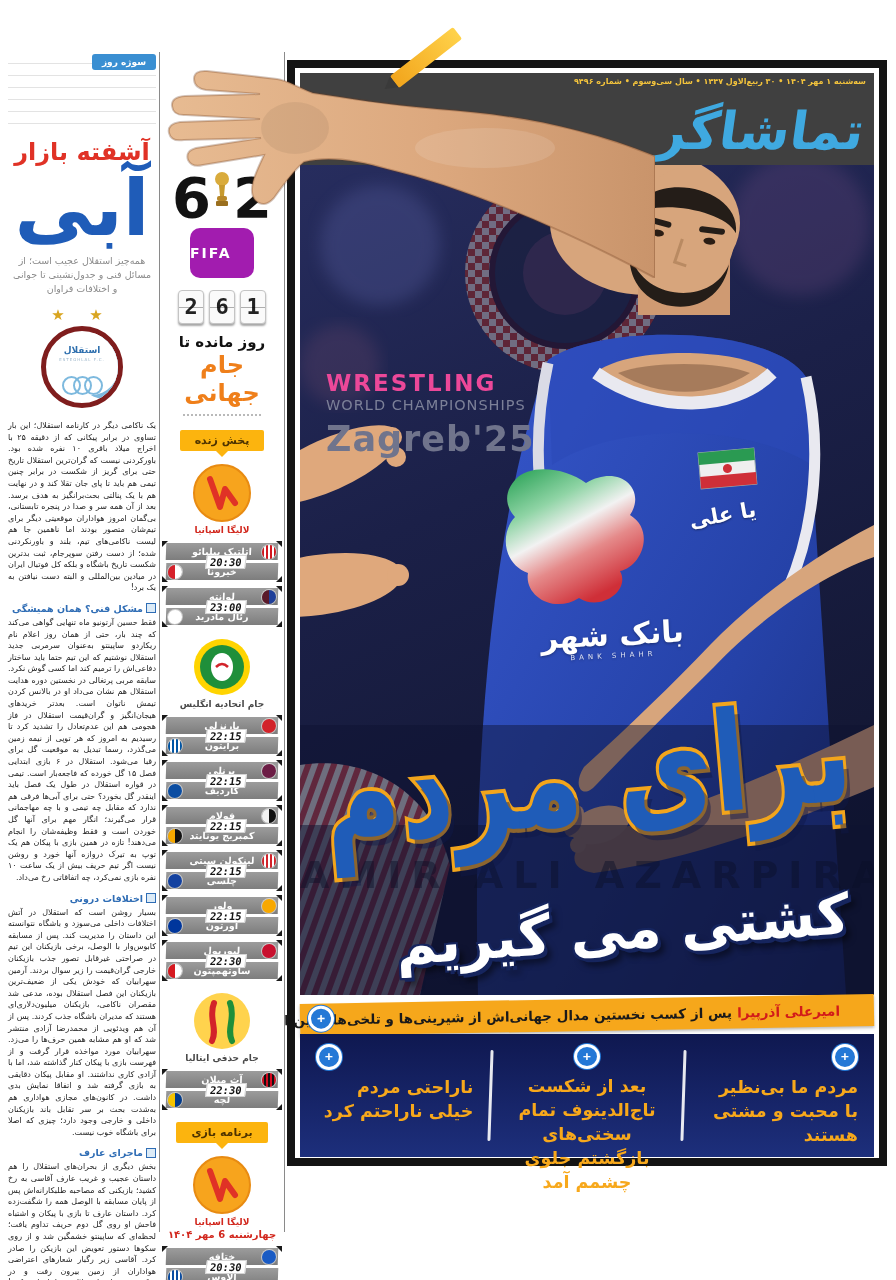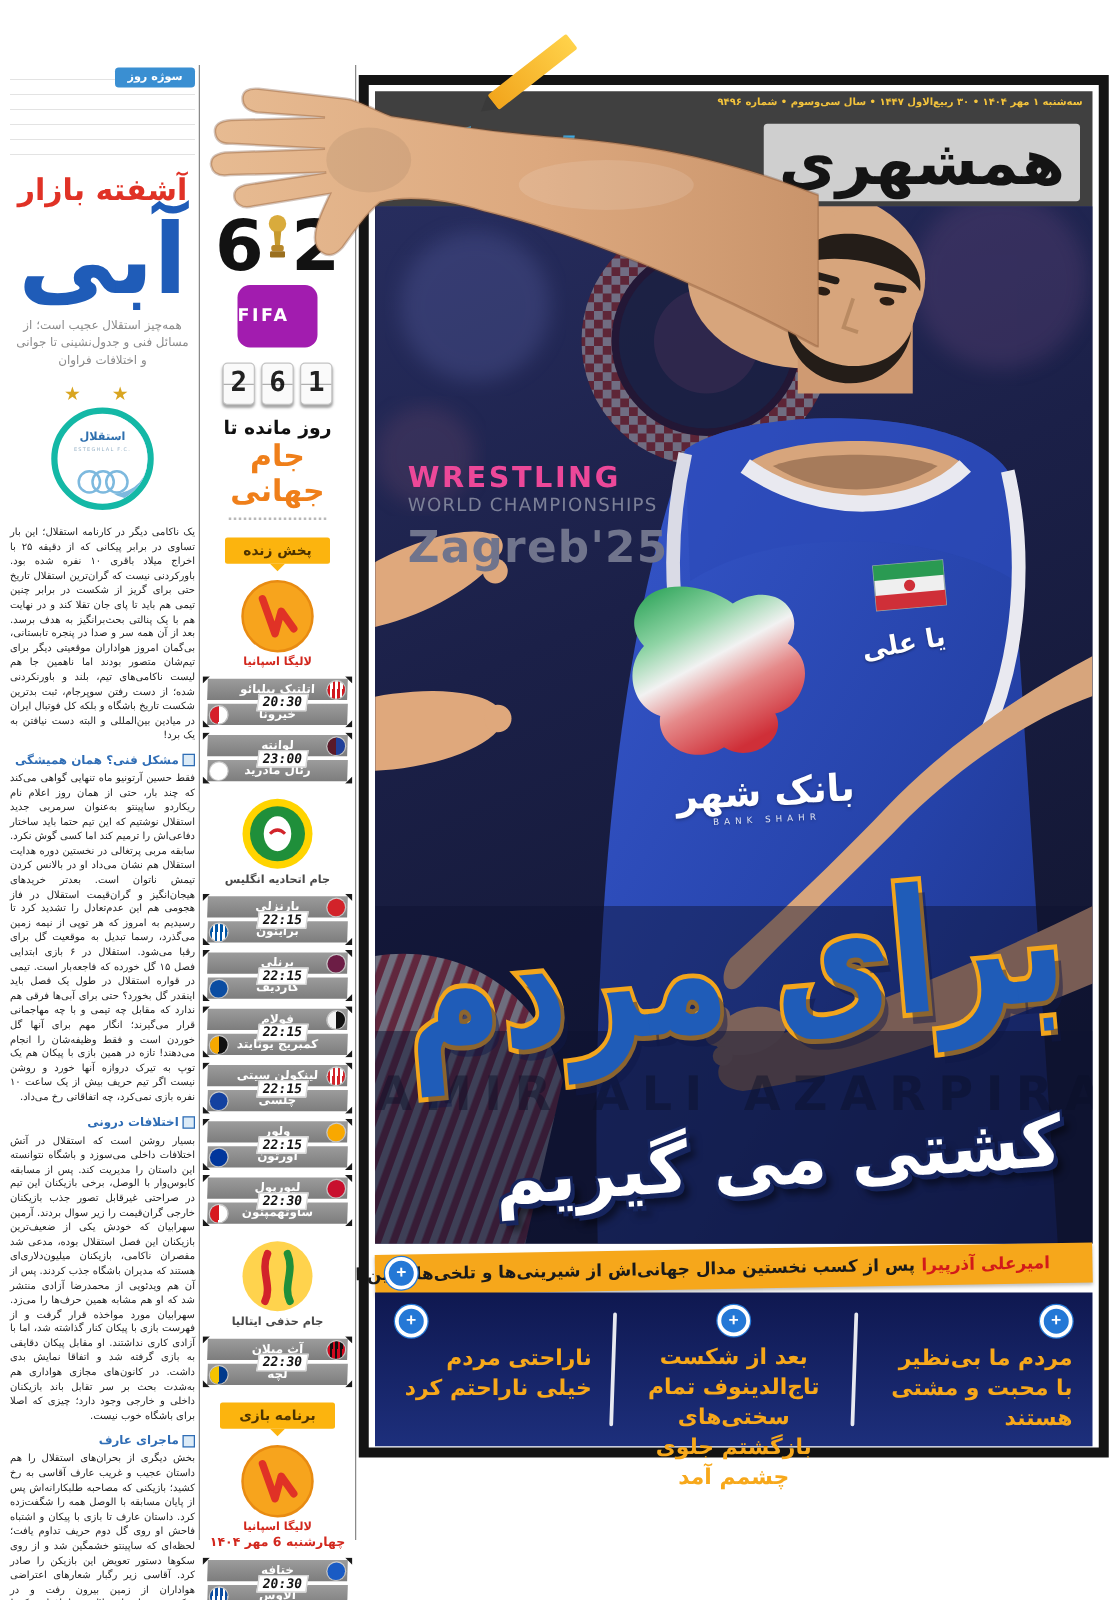--- a/index.html
+++ b/index.html
@@ -8,21 +8,21 @@
   
   .left-col{position:absolute;left:8px;top:52px;width:148px;z-index:20;}
   .ruled{position:relative;height:78px;
          background:repeating-linear-gradient(180deg,#fff 0 11px,#e3e3e3 11px 12px);}
   .tag-blue{position:absolute;top:2px;right:0;background:#3a8fd2;color:#fff;font-size:9px;
             font-weight:bold;padding:3px 10px;border-radius:3px;}
   .kicker{color:#e03226;font-weight:900;font-size:24px;text-align:center;margin-top:8px;}
   .big-blue{color:#1f5cb8;font-weight:900;font-size:78px;line-height:80px;text-align:center;margin-top:2px;}
   .subhead{color:#8a8a8a;font-size:9.5px;line-height:14px;text-align:center;margin-top:6px;padding:0 4px;}
   .stars{text-align:center;color:#d9a520;font-size:15px;letter-spacing:10px;margin-top:10px;}
-  .est-logo{width:72px;height:72px;margin:2px auto 0;border-radius:50%;border:5px solid #14b8a6;
+  .est-logo{width:72px;height:72px;margin:2px auto 0;border-radius:50%;border:5px solid #7f1d1d;
             background:#fff;position:relative;overflow:hidden;}
   .est-swoosh{position:absolute;right:-16px;top:6px;width:58px;height:62px;border-radius:50%;
               background:#7db9de;}
   .est-swoosh::after{content:"";position:absolute;right:14px;top:-4px;width:58px;height:62px;
               border-radius:50%;background:#fff;}
   .est-name{position:absolute;top:14px;left:0;right:0;text-align:center;color:#2e6fae;
             font-size:9px;font-weight:bold;z-index:2;}
   .est-latin{position:absolute;top:26px;left:0;right:0;text-align:center;color:#9ab4c8;
              font-size:4px;letter-spacing:1px;z-index:2;direction:ltr;}
   .est-rings{position:absolute;bottom:8px;left:0;right:0;display:flex;justify-content:center;z-index:2;}
@@ -391,21 +391,20 @@
             <span class="nm">رئال سوسیداد</span>
           </div>
         </div>
       </div>
   </div>
 
   <div class="frame">
     <div class="masthead">
       <div class="dateline">سه‌شنبه ۱ مهر ۱۴۰۴ • ۳۰ ربیع‌الاول ۱۴۴۷ • سال سی‌وسوم • شماره ۹۴۹۶</div>
       <div class="mast-titles">
-        <span class="mast-main">همشهری</span>
         <span class="mast-sub">تماشاگر</span>
       </div>
     </div>
 
     <div class="photo">
       <svg class="photo-svg" viewBox="0 0 574 830" preserveAspectRatio="none">
         <defs>
           <linearGradient id="bgG" x1="0" y1="0" x2="0.3" y2="1">
             <stop offset="0" stop-color="#272d5e"></stop>
               <stop offset="0.45" stop-color="#1b2048"></stop>

